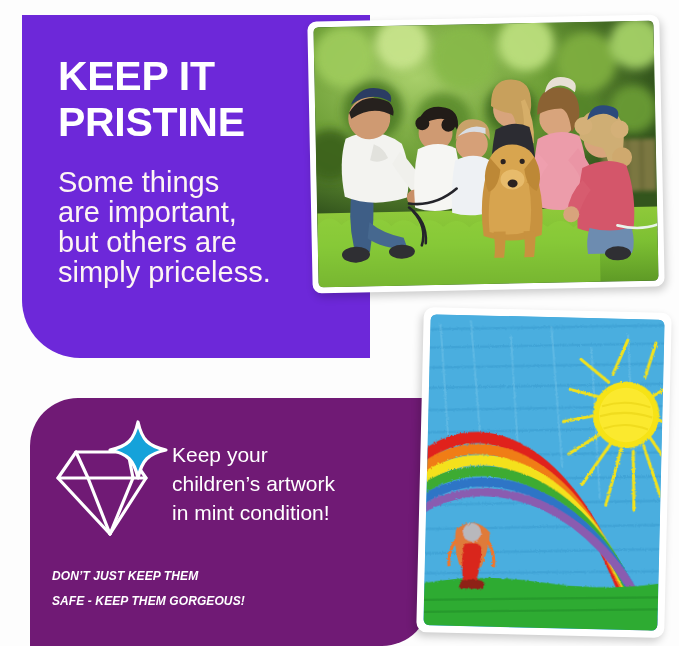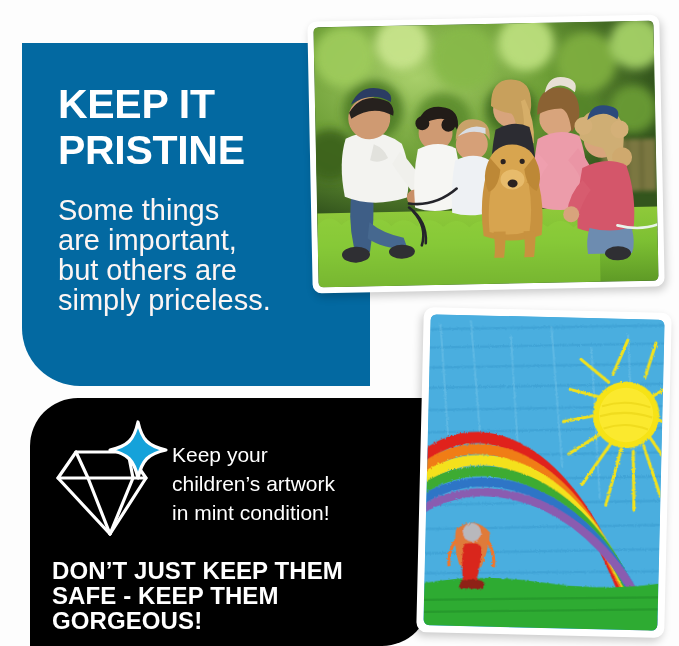--- a/index.html
+++ b/index.html
@@ -16,24 +16,23 @@
     background: #fdfdfd;
   }
 
   
   #red-panel {
     position: absolute;
     left: 22px;
     top: 15px;
     width: 348px;
     height: 343px;
-    background: #0369a1;
+    background: #6d28d9;
     border-radius: 0 0 0 58px;
     z-index: 2;
-    margin-top: 28px;
   }
   #red-headline {
     position: absolute;
     left: 36px;
     top: 38px;
     width: 300px;
     color: #ffffff;
     font-size: 41px;
     line-height: 46px;
     font-weight: bold;
@@ -52,21 +51,21 @@
     white-space: pre-line;
   }
 
   
   #blue-panel {
     position: absolute;
     left: 30px;
     top: 398px;
     width: 400px;
     height: 248px;
-    background: #000000;
+    background: #701a75;
     border-radius: 48px 0 48px 0;
     z-index: 2;
   }
   #diamond-icon {
     position: absolute;
     left: 24px;
     top: 18px;
     width: 116px;
     height: 124px;
   }
@@ -76,28 +75,29 @@
     top: 42px;
     width: 250px;
     color: #ffffff;
     font-size: 21px;
     line-height: 29px;
     white-space: pre-line;
   }
   #blue-kicker {
     position: absolute;
     left: 22px;
-    top: 160px;
+    top: 166px;
     width: 370px;
     color: #ffffff;
-    font-size: 24px;
+    font-size: 12px;
     line-height: 25px;
     font-weight: bold;
     letter-spacing: 0.1px;
     white-space: pre-line;
+    font-style: italic;
   }
 
   
   #photo-family {
     position: absolute;
     left: 310px;
     top: 18px;
     width: 352px;
     height: 272px;
     background: #ffffff;

